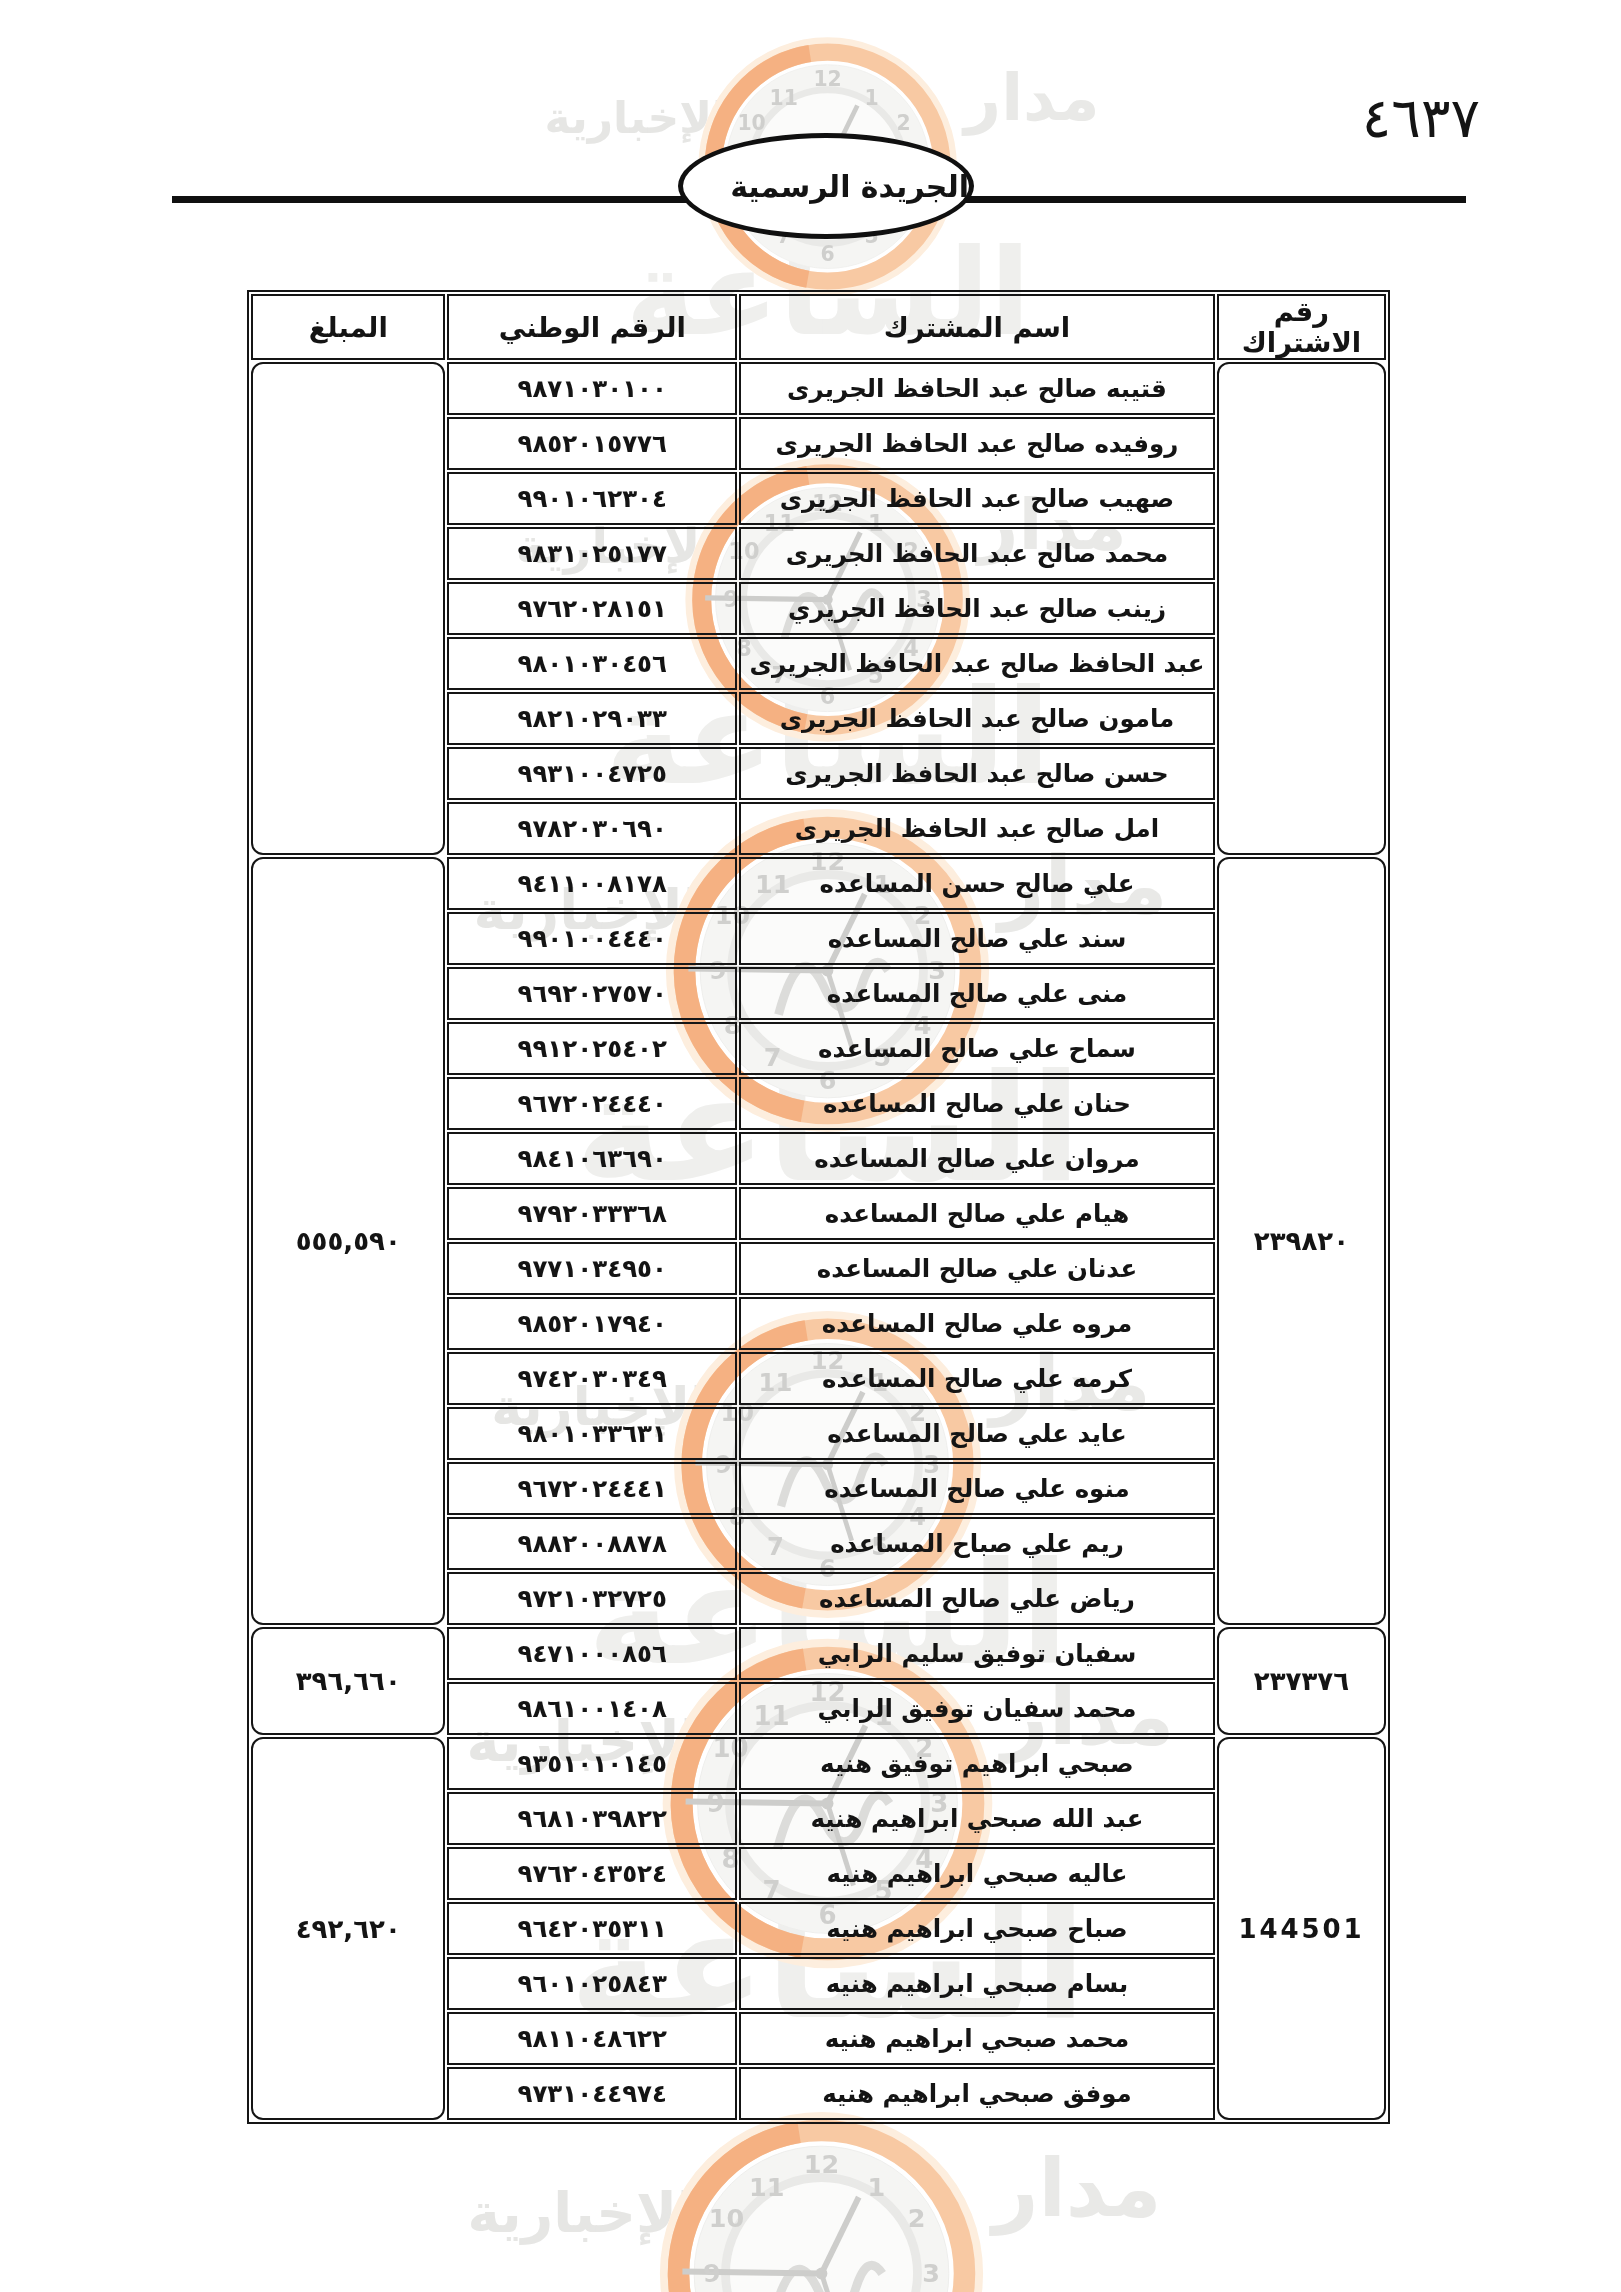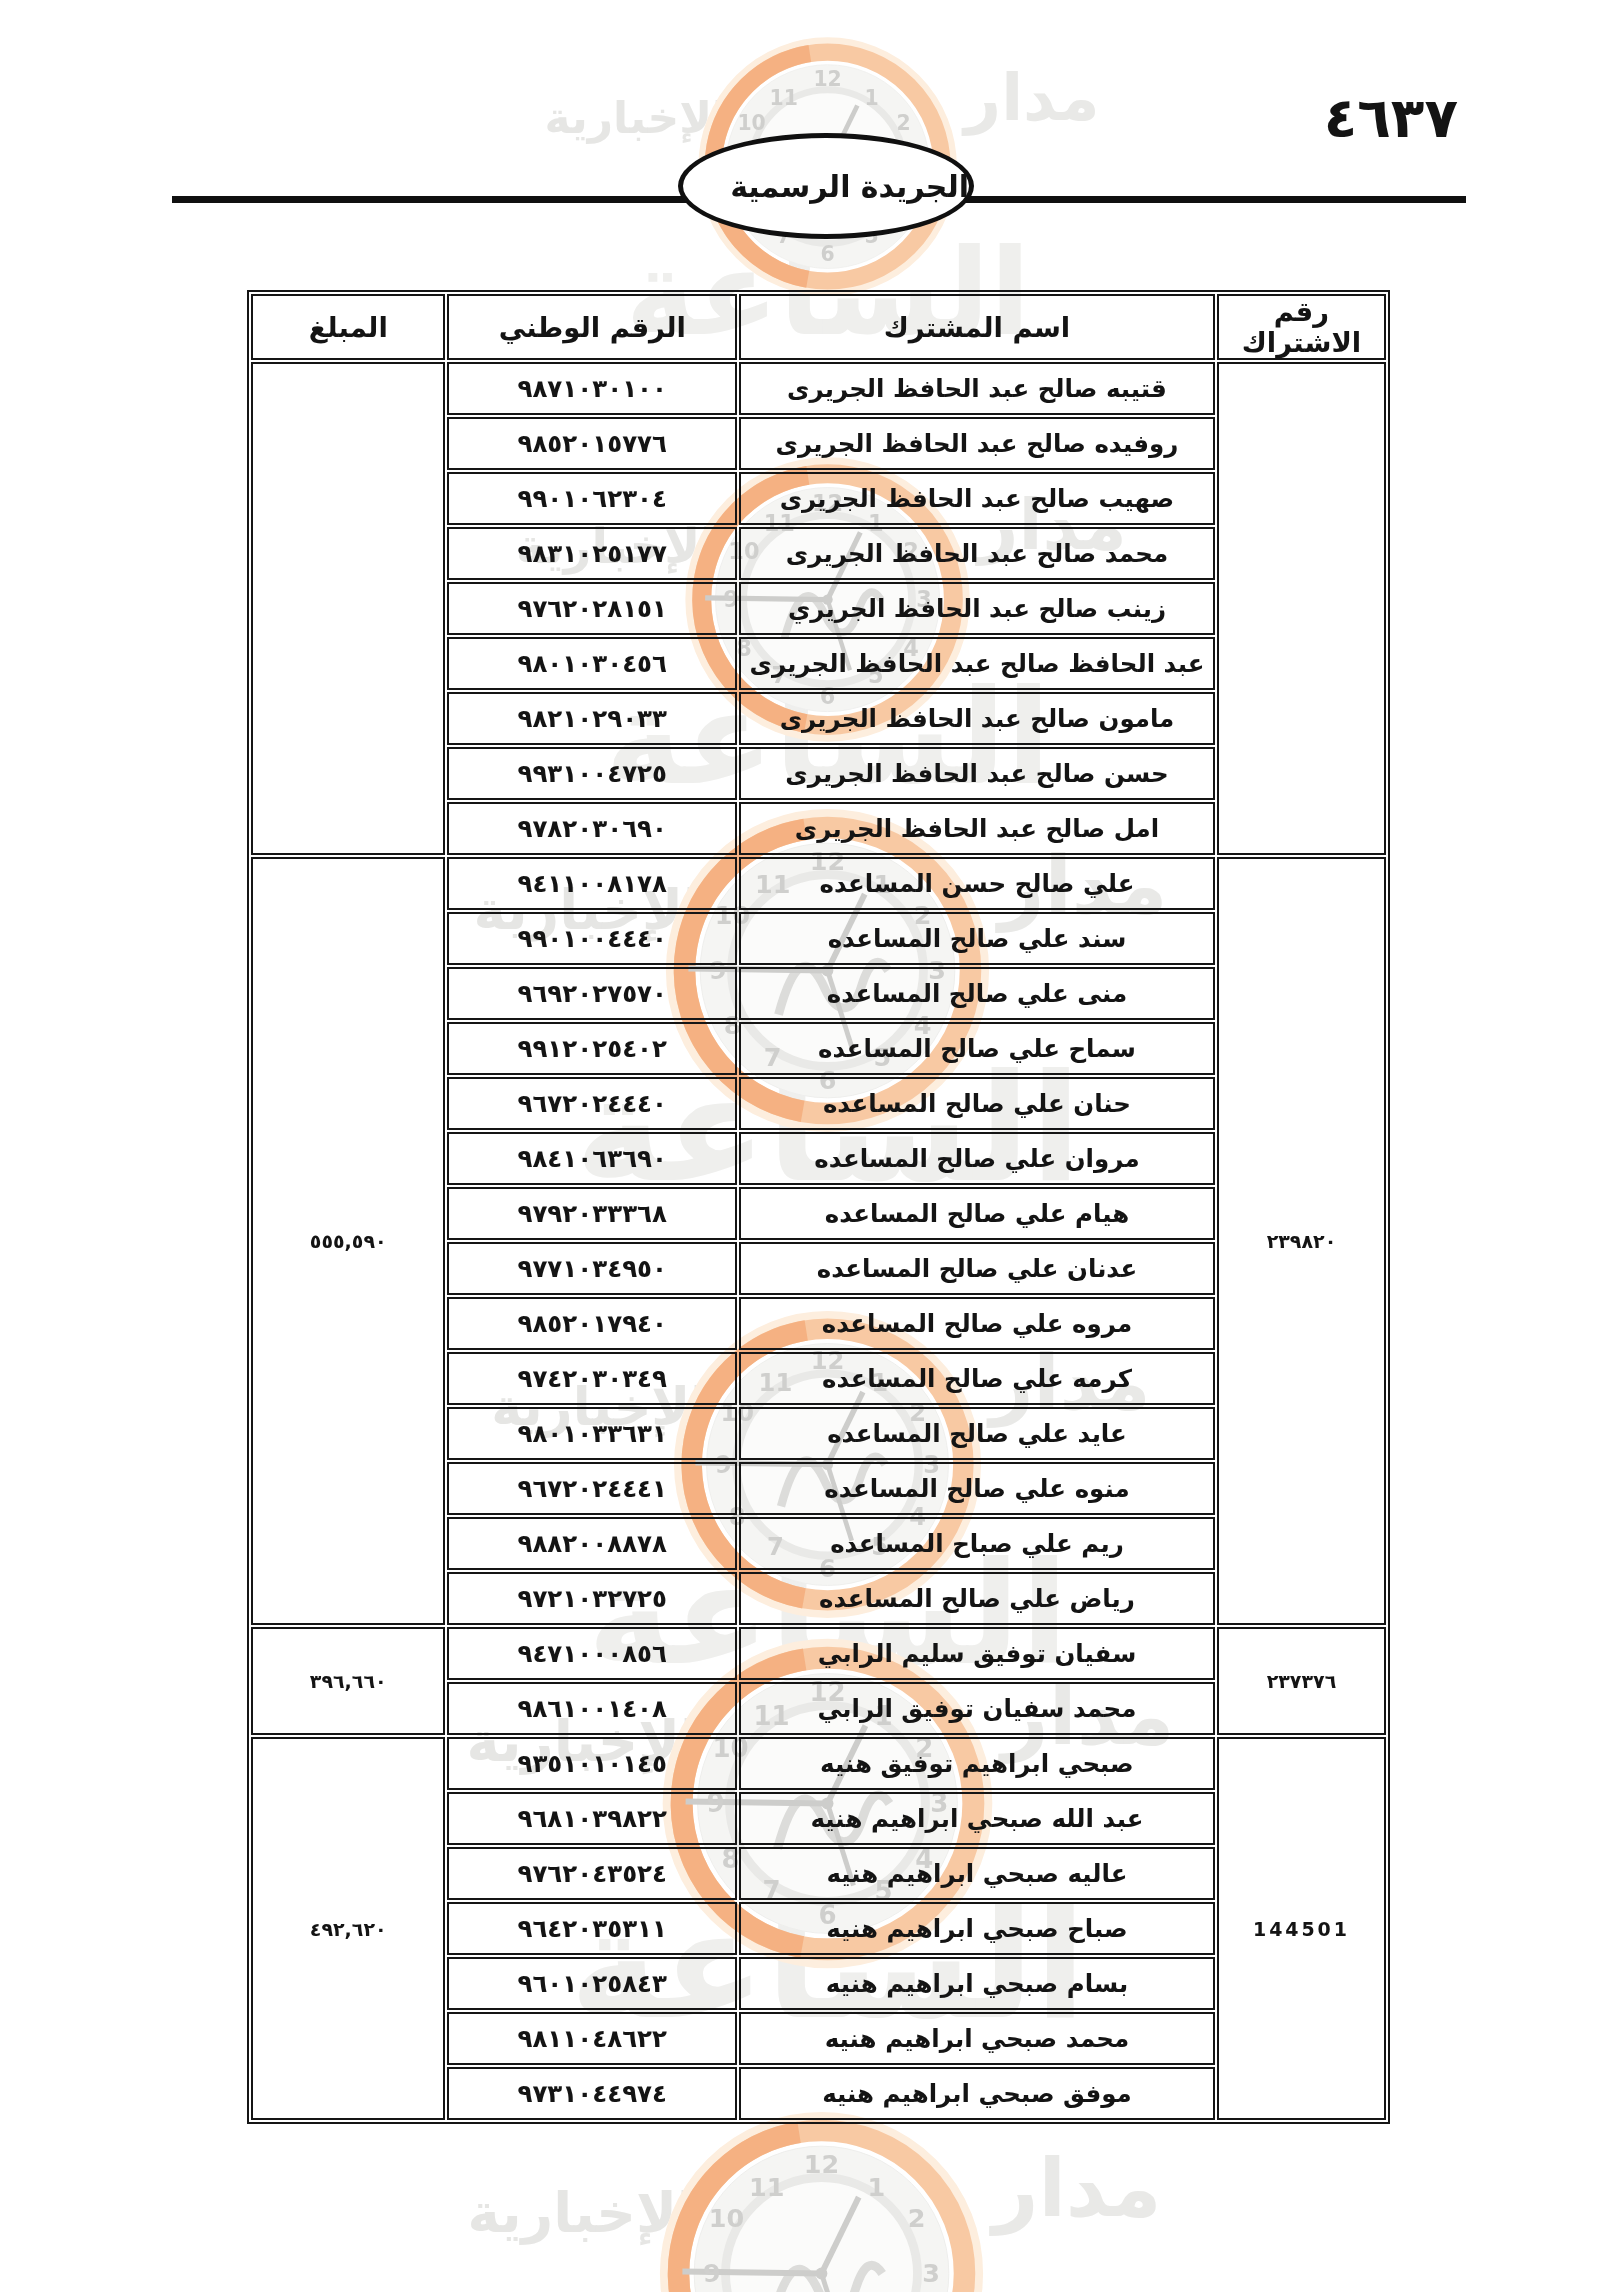--- a/index.html
+++ b/index.html
@@ -12,22 +12,22 @@
   
   .wm-layer{position:absolute;inset:0;z-index:0;}
   .wm{position:absolute;width:510px;height:510px;transform-origin:50% 50%;}
   .wm svg.clock{position:absolute;left:88px;top:88px;width:333px;height:333px;}
   .wm-word{position:absolute;transform:translate(-50%,-50%);font-weight:bold;white-space:nowrap;direction:rtl;}
   .wm-news {left:14.7px;  top:194px; font-size:55px;  color:#e6e6e4;}
   .wm-madar{left:510px; top:169px; font-size:80px;  color:#e9e9e7;}
   .wm-saa  {left:255px; top:412px; font-size:149px; color:#efefed;}
   
   .page-number{
-    position:absolute;top:86px;right:163px;z-index:2;
-    font-size:55px;font-weight:bold;letter-spacing:3.9px;direction:rtl;
+    position:absolute;top:86px;right:141px;z-index:2;
+    font-size:55px;font-weight:normal;letter-spacing:3.9px;direction:rtl;
   }
   .rule{position:absolute;left:172px;top:196px;width:1294px;height:6.9px;background:#101010;z-index:1;}
   .gazette-ellipse{
     position:absolute;left:678px;top:133px;width:286px;height:96px;z-index:2;
     background:#ffffff;border:5.9px solid #101010;border-radius:50%;
     display:flex;align-items:center;justify-content:flex-end;
   }
   .gazette-ellipse span{font-size:30px;font-weight:bold;direction:rtl;}
   
   table.gz{
@@ -40,21 +40,21 @@
   table.gz td,table.gz th{
     border:2px solid #151515;
     background:transparent;
     text-align:center;vertical-align:middle;
     padding:0 3.9px;height:49px;
     font-weight:bold;overflow:hidden;
   }
   table.gz th{font-size:27.4px;}
   td.name{font-size:24.5px;}
   td.nat {font-size:24.5px;letter-spacing:5.9px;margin-left:22px;}
-  td.sub ,td.amt{font-size:19px;letter-spacing:2.9px;}
+  td.sub ,td.amt{font-size:26px;letter-spacing:2.9px;border-radius:12px;}
   tr.grp-end td,td.sub,td.amt{border-bottom-width:2.9px;}
 </style>
 </head>
 <body>
 
 <svg width="0" height="0" style="position:absolute" aria-hidden="true">
   <defs>
     <symbol id="wm-clock-symbol" viewBox="0 0 340 340">
       <circle cx="170" cy="170" r="160" fill="none" stroke="#fdeede" stroke-width="10"></circle>
       <circle cx="170" cy="170" r="146" fill="none" stroke="#f8c9a3" stroke-width="22"></circle>

